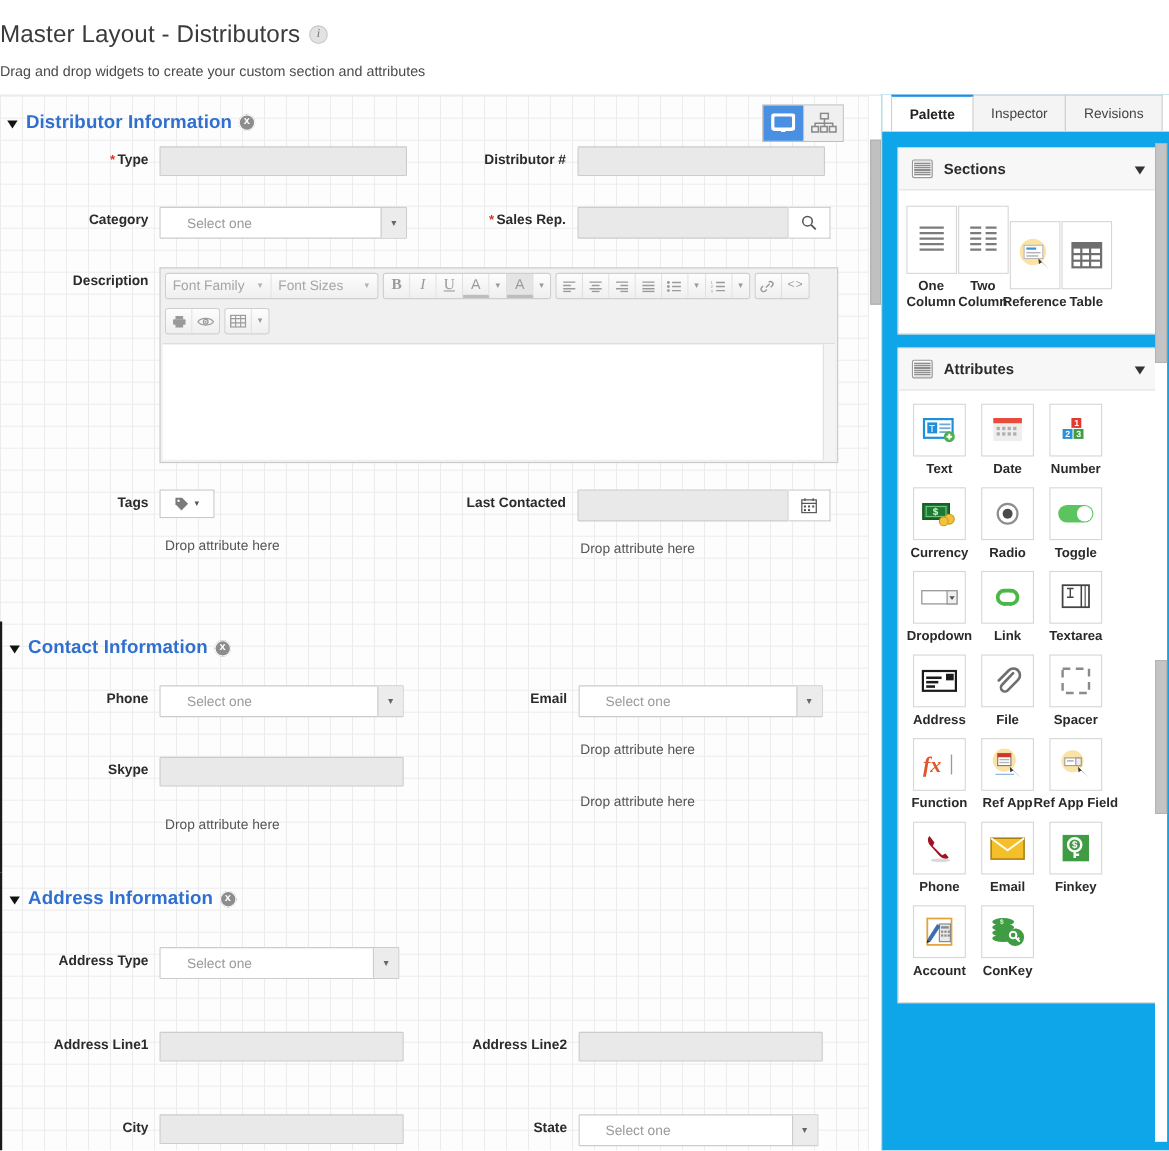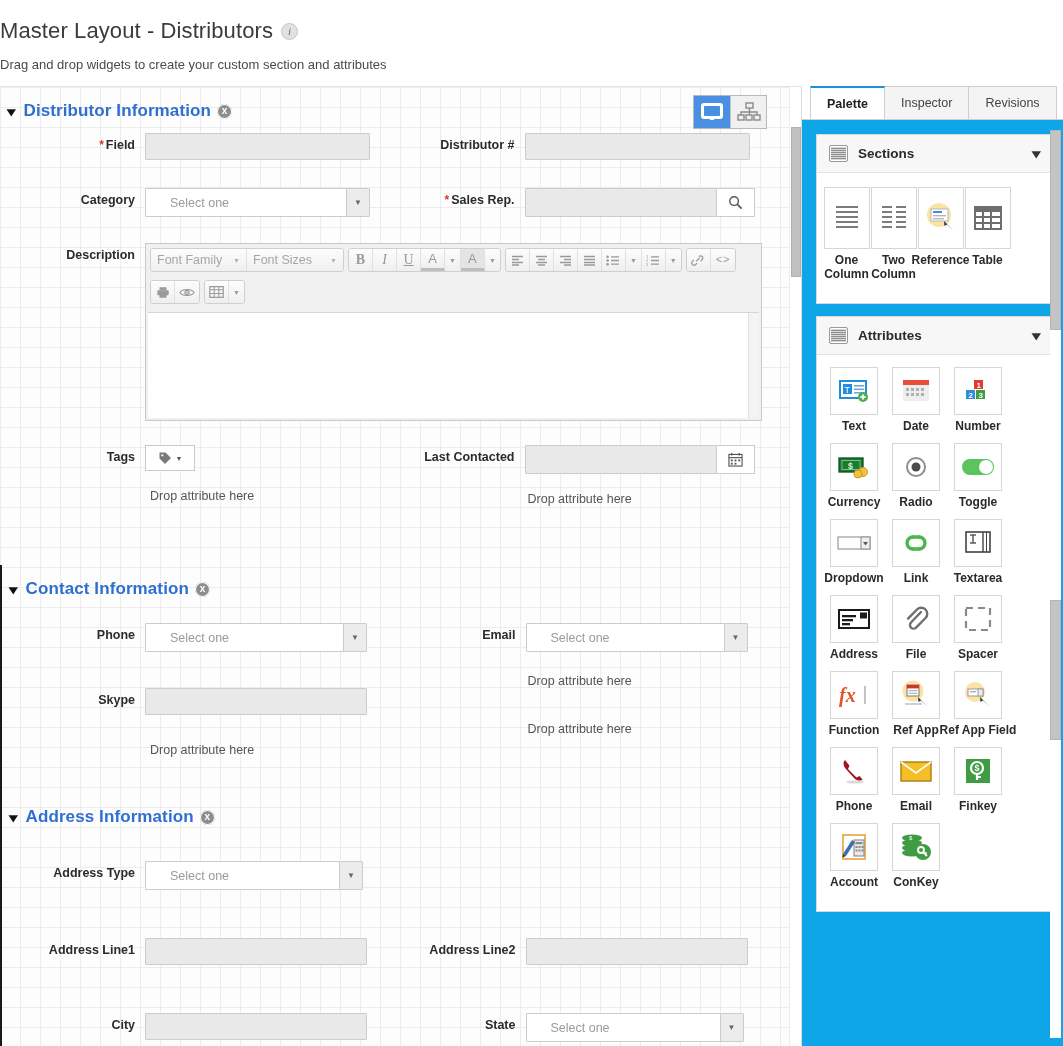--- a/index.html
+++ b/index.html
@@ -366,20 +366,21 @@
       repeating-linear-gradient(to bottom, #8e8e8e 0 1px, #d8d8d8 1px 2px);
     box-shadow: 0 0 0 1px #fff inset;
   }
   .acc-title { font-size: 13.5px; font-weight: bold; color: #2a2a2a; flex: 1; }
   .acc-caret { font-size: 13px; color: #333; font-weight: bold; transform: scaleX(1.3); }
   .acc-body { padding: 14px 6px 12px 6px; }
 
   .pgrid {
     display: flex;
     flex-wrap: wrap;
+    align-items: flex-end;
   }
   .pitem {
     width: 62px;
     margin: 0 0 10px 0;
     display: flex;
     flex-direction: column;
     align-items: center;
     cursor: pointer;
   }
   .pbox {
@@ -457,21 +458,21 @@
         <div class="section-head">
           <span class="caret">▾</span>
           <span class="section-title">Distributor Information</span>
           <span class="x-badge">x</span>
         </div>
 
         <div class="frow">
           <div class="fcol">
             <div class="field">
               <div class="flabel" style="width:135px;">
-                <span class="req">*</span><span>Field</span>
+                <span class="req">*</span><span>Type</span>
               </div>
               <div class="ctrl">
                 <div class="inp" style="width:225px;"></div>
               </div>
             </div>
           </div>
           <div class="fcol">
             <div class="field">
               <div class="flabel" style="width:120px;">Distributor #</div>
               <div class="ctrl">

